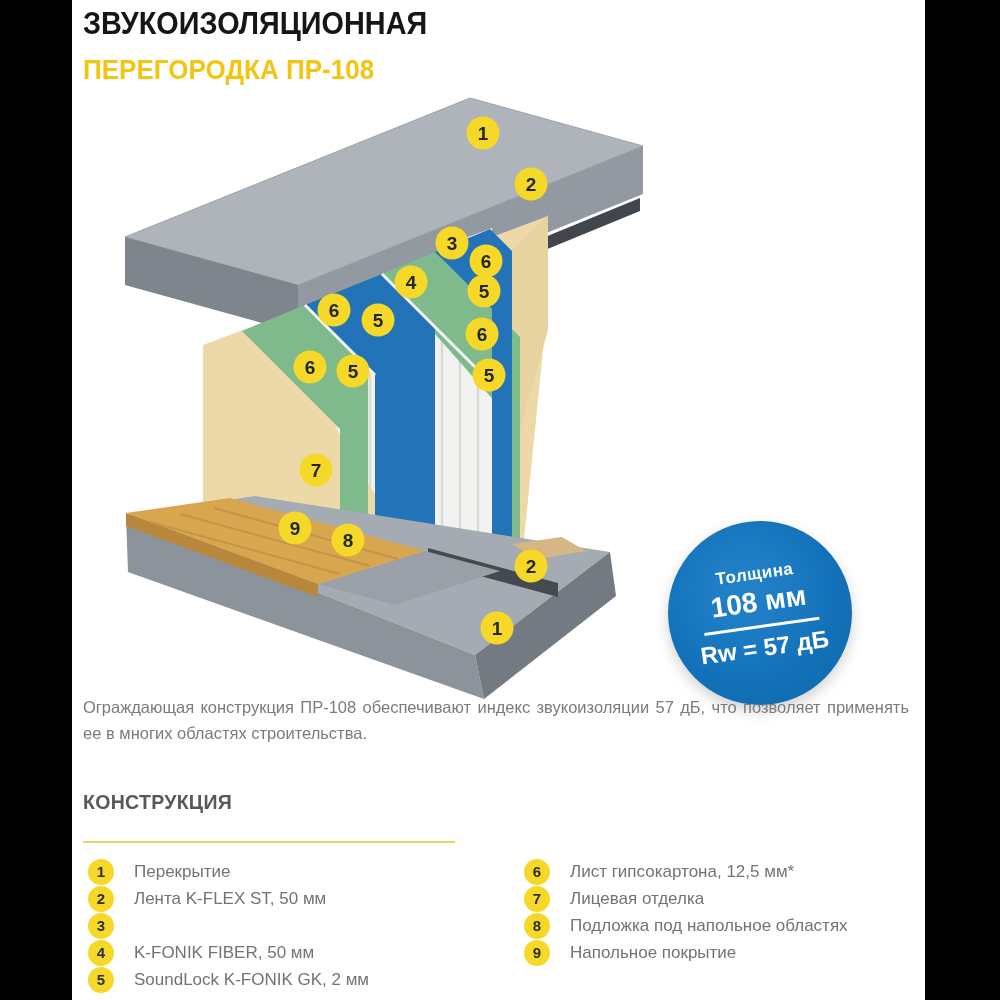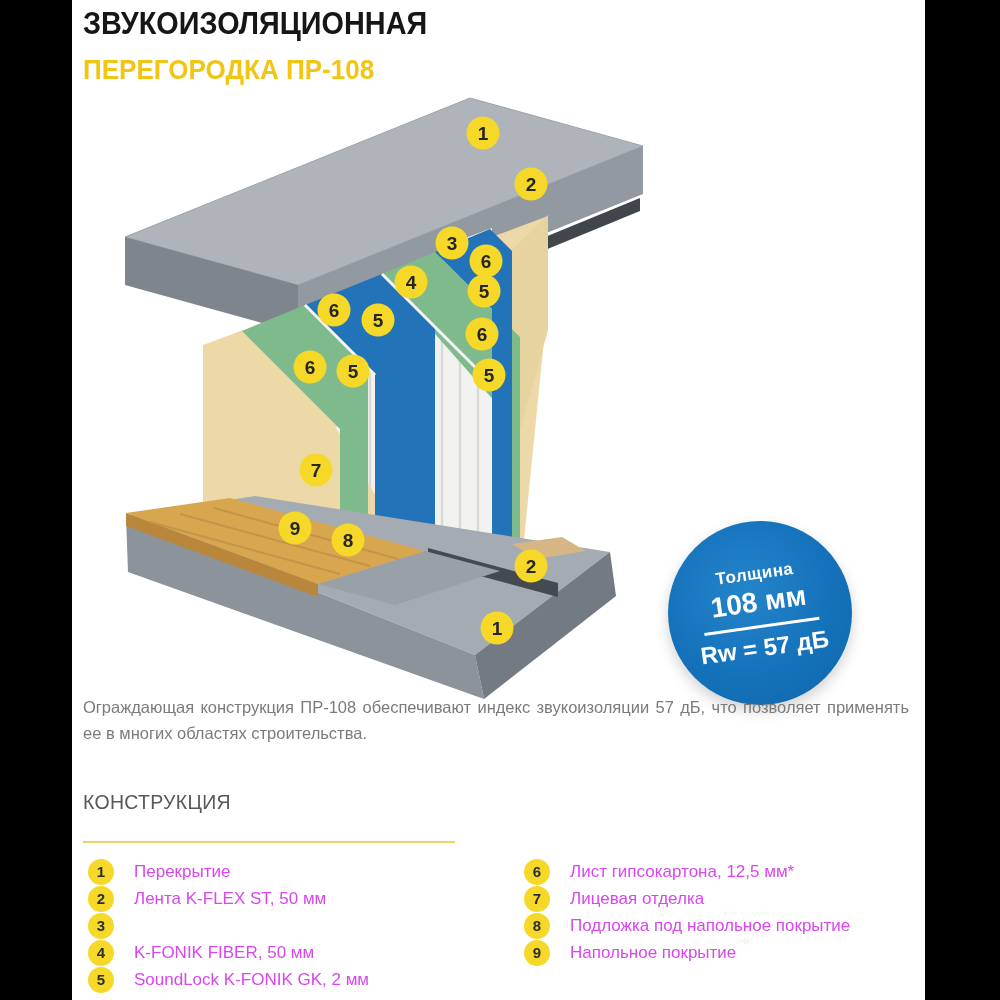--- a/index.html
+++ b/index.html
@@ -12,32 +12,32 @@
 
   .abs{position:absolute;}
   .title1{left:83px;top:6px;font-size:31px;font-weight:900;color:#161616;
           transform:scaleX(.93);transform-origin:left top;letter-spacing:0px;white-space:nowrap;}
   .title2{left:83px;top:54px;font-size:28px;font-weight:900;color:#f2c513;
           transform:scaleX(.93);transform-origin:left top;white-space:nowrap;}
 
   .desc{left:83px;top:694px;width:826px;font-size:16.5px;line-height:1.6;color:#7b7b7b;
         text-align:justify;}
 
-  .sect{left:83px;top:790px;font-size:19.5px;font-weight:normal;color:#585858;
+  .sect{left:83px;top:790px;font-size:19.5px;font-weight:bold;color:#585858;
         line-height:1.28;letter-spacing:.3px;}
   .sect-underline{left:83px;top:841px;width:372px;height:2px;background:#e6d55f;}
 
   .legend-col{position:absolute;top:858px;}
   .legend-col.left{left:88px;width:420px;}
   .legend-col.right{left:524px;width:390px;}
   .legend-row{display:flex;align-items:center;height:27px;}
   .lnum{width:26px;height:26px;border-radius:50%;background:#f6d928;color:#2e2e2e;
         font-size:15px;font-weight:bold;display:flex;align-items:center;justify-content:center;
         flex:0 0 26px;}
-  .ltext{margin-left:20px;font-size:17px;color:#d946ef;white-space:nowrap;}
+  .ltext{margin-left:20px;font-size:17px;color:#737373;white-space:nowrap;}
 
   .badge{position:absolute;left:668px;top:521px;width:184px;height:184px;border-radius:50%;
          background:radial-gradient(circle at 42% 38%, #2484ca 0%, #1472ba 55%, #0f66a9 100%);
          box-shadow:0 6px 14px rgba(0,0,0,.18);}
   .badge-inner{position:absolute;left:0;top:0;width:100%;height:100%;
          display:flex;flex-direction:column;align-items:center;justify-content:center;
          transform:rotate(-8deg);color:#fff;text-align:center;}
   .badge-label{font-size:17px;font-weight:600;letter-spacing:.5px;}
   .badge-thickness{font-size:28px;font-weight:bold;margin-top:2px;}
   .badge-line{width:116px;height:2.5px;background:#fff;margin:7px 0 6px 0;}
@@ -235,20 +235,20 @@
     <div class="legend-row">
       <div class="lnum">6</div>
       <div class="ltext">Лист гипсокартона, 12,5 мм*</div>
     </div>
     <div class="legend-row">
       <div class="lnum">7</div>
       <div class="ltext">Лицевая отделка</div>
     </div>
     <div class="legend-row">
       <div class="lnum">8</div>
-      <div class="ltext">Подложка под напольное покрытие</div>
+      <div class="ltext">Подложка под напольное областях</div>
     </div>
     <div class="legend-row">
       <div class="lnum">9</div>
       <div class="ltext">Напольное покрытие</div>
     </div>
   </div>
 </div>
 
 </body></html>

